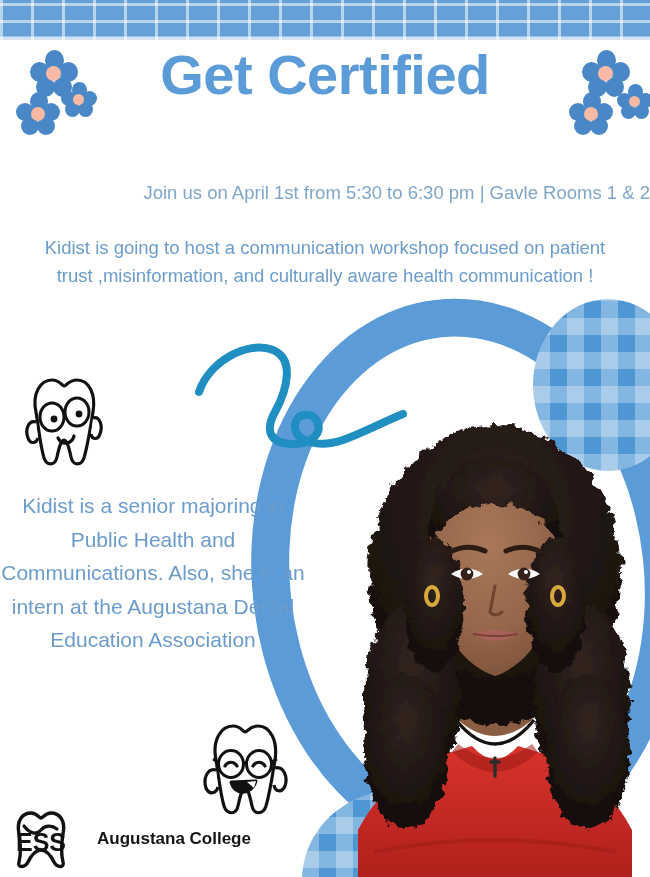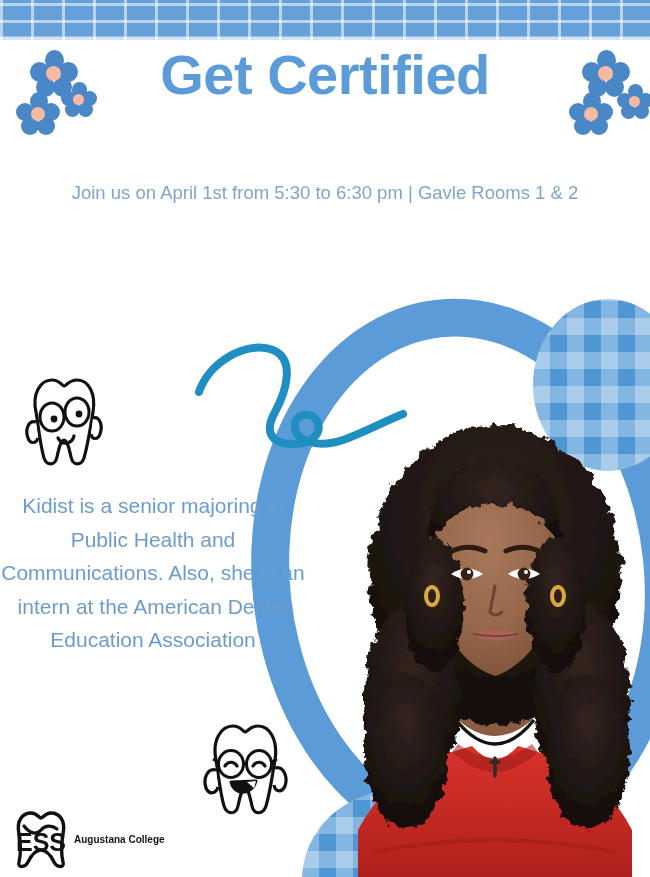--- a/index.html
+++ b/index.html
@@ -62,21 +62,21 @@
     text-align: center;
     font-size: 31px;
     font-weight: bold;
     color: #5a9bd8;
     line-height: 1.05;
   }
   .when-where {
     position: absolute;
     left: 0; top: 182px;
     width: 650px;
-    text-align: center;
+    text-align: right;
     font-size: 18.5px;
     color: #7fa6c9;
     line-height: 1.2;
   }
   .blurb {
     position: absolute;
     left: 35px; top: 234px;
     width: 580px;
     text-align: center;
     font-size: 18.5px;
@@ -171,22 +171,22 @@
   
   .logo {
     position: absolute;
     left: 10px; top: 808px;
     z-index: 8;
     display: flex;
     align-items: center;
   }
   .logo-mark { width: 62px; height: 62px; flex: none; }
   .logo-text {
-    margin-left: 2px;
-    font-size: 10px;
+    margin-left: 25px;
+    font-size: 17px;
     font-weight: bold;
     color: #151515;
     line-height: 1.3;
     white-space: nowrap;
   }
 </style>
 </head>
 <body>
 
 <div class="poster">
@@ -248,20 +248,21 @@
       <div class="petal" style="left:26px; top:11px; width:18px; height:18px;"></div>
       <div class="petal" style="left:21px; top:25px; width:18px; height:18px;"></div>
       <div class="petal" style="left:5px;  top:25px; width:18px; height:18px;"></div>
       <div class="petal" style="left:0px;  top:11px; width:18px; height:18px;"></div>
       <div class="core" style="left:15px; top:15px; width:14px; height:14px;"></div>
     </div>
   </div>
 
   <div class="title">Get Certified</div>
   <div class="when-where">Join us on April 1st from 5:30 to 6:30 pm | Gavle Rooms 1 &amp; 2</div>
+  <div class="blurb">Kidist is going to host a communication workshop focused on patient trust ,misinformation, and culturally aware health communication !</div>
 
   <div class="arc"></div>
 
   <div class="gingham gingham-tr"></div>
 
   <svg class="squiggle" width="215" height="120" viewBox="0 0 215 120">
     <path d="M4 60 C 14 30, 52 8, 78 18 C 100 27, 92 58, 80 80
              C 70 98, 74 112, 98 112 C 118 112, 128 100, 122 89
              C 116 78, 98 82, 100 96 C 102 110, 124 116, 148 108
              C 168 101, 188 90, 208 82" fill="none" stroke="#1f8ec1" stroke-width="8" stroke-linecap="round"></path>
@@ -303,21 +304,21 @@
       <path d="M43.5 45 L 46.5 45"></path>
       <path d="M18.5 44 L 13 41"></path>
       <path d="M71.5 44 L 77 41"></path>
     </g>
     <path d="M25 48 C 28 43, 34 43, 37 48" fill="none" stroke="#111111" stroke-width="3.2" stroke-linecap="round"></path>
     <path d="M53 48 C 56 43, 62 43, 65 48" fill="none" stroke="#111111" stroke-width="3.2" stroke-linecap="round"></path>
     <path d="M31 64 C 34 78, 52 78, 56 63 Z" fill="#111111" stroke="#111111" stroke-width="3" stroke-linejoin="round"></path>
     <path d="M47 64 L 56 63 L 54 70 Z" fill="#ffffff"></path>
   </svg>
 
-  <div class="bio">Kidist is a senior majoring in Public Health and Communications. Also, she is an intern at the American Dental Education Association</div>
+  <div class="bio">Kidist is a senior majoring in Public Health and Communications. Also, she is an intern at the Augustana Dental Education Association</div>
 
   <svg class="photo" viewBox="0 0 330 477" preserveAspectRatio="xMidYMax meet">
     <defs>
       <radialGradient id="skinGrad" cx="45%" cy="35%" r="70%">
         <stop offset="0%" stop-color="#a9785a"></stop>
         <stop offset="60%" stop-color="#96674b"></stop>
         <stop offset="100%" stop-color="#7d523a"></stop>
       </radialGradient>
       <linearGradient id="shirtGrad" x1="0" y1="0" x2="0" y2="1">
         <stop offset="0%" stop-color="#d8332c"></stop>

